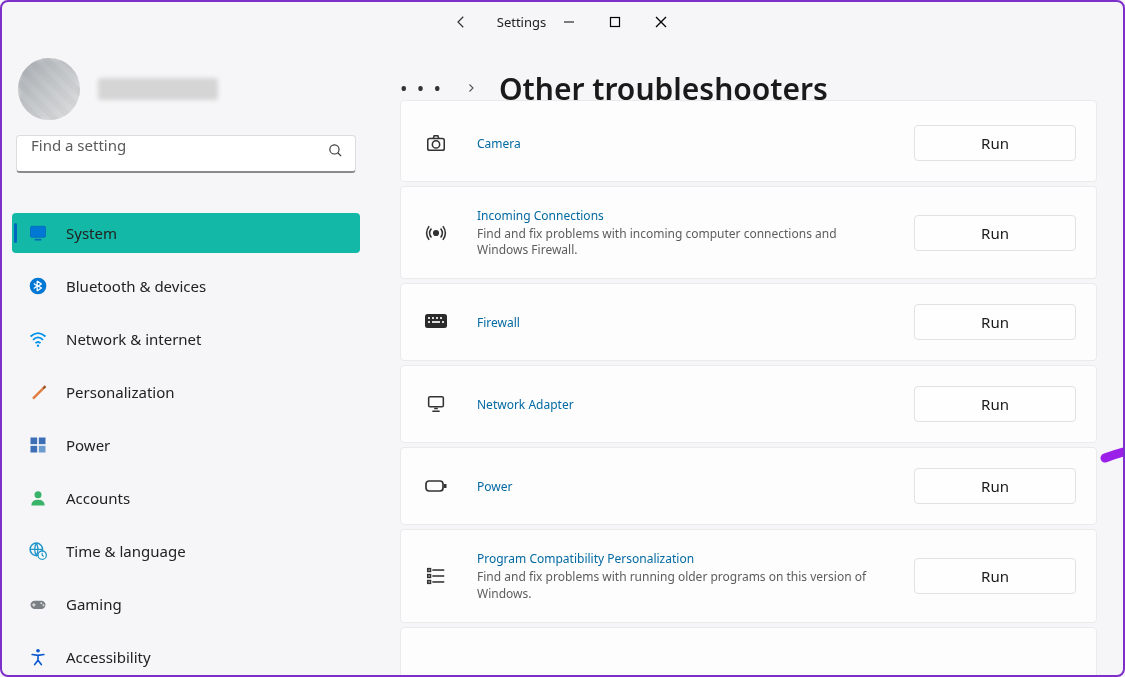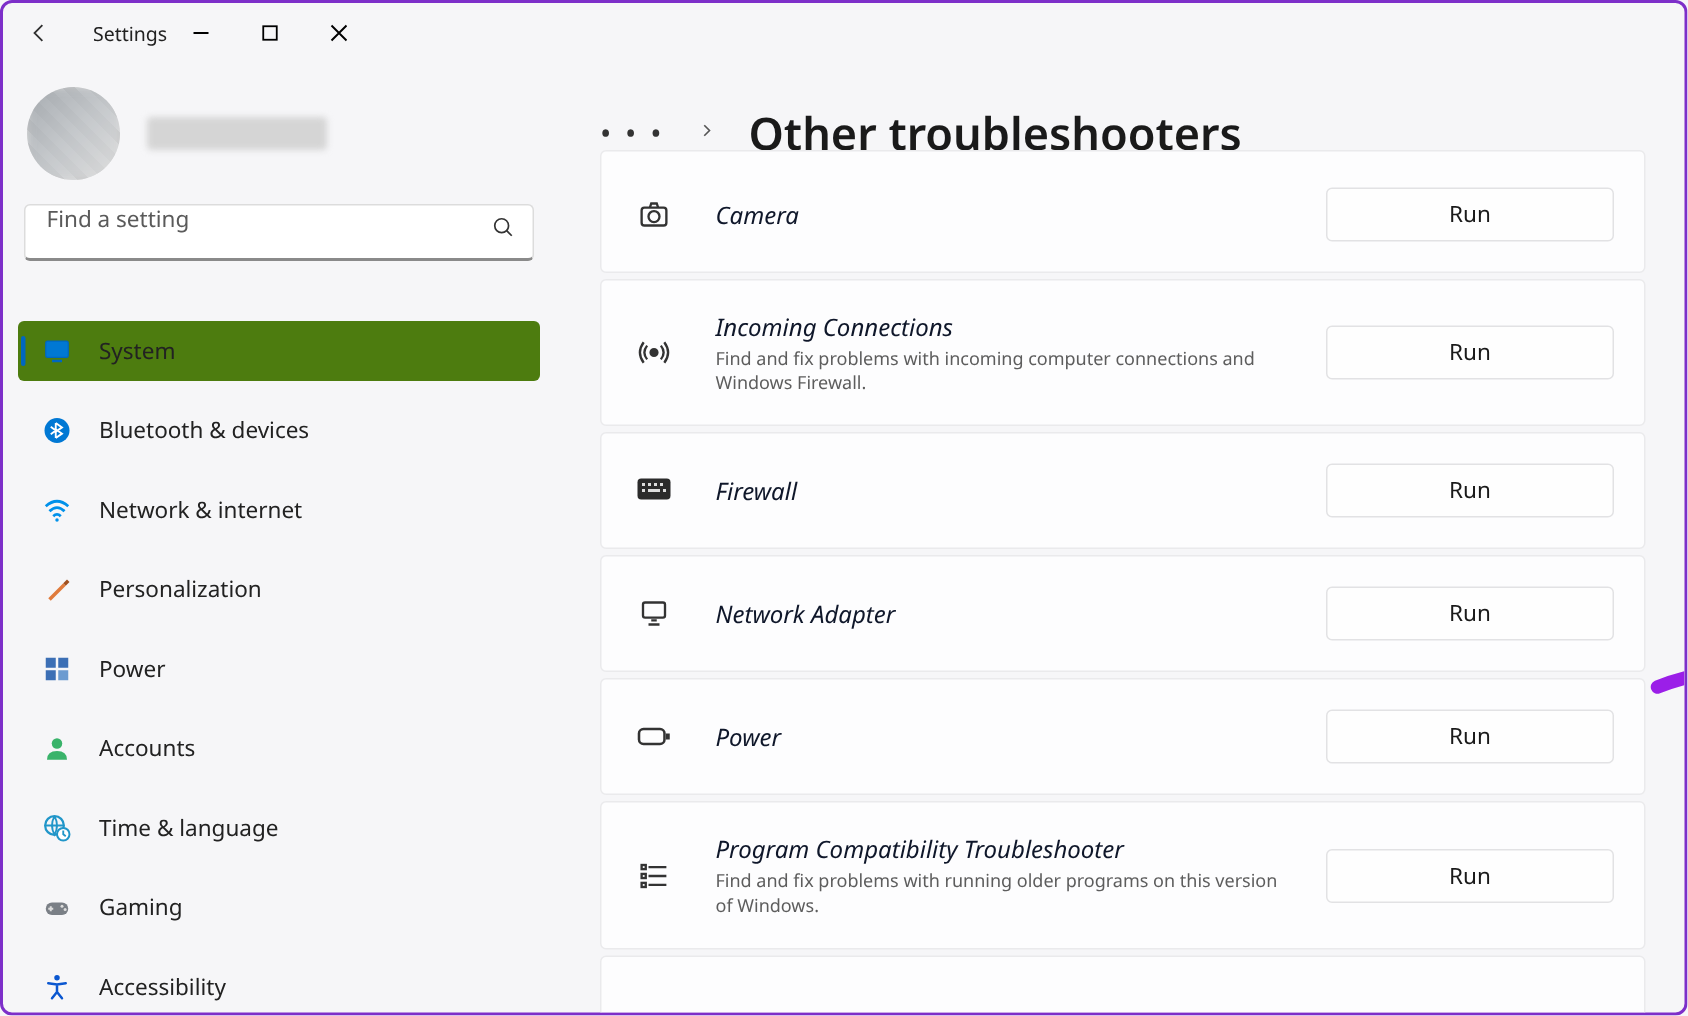--- a/index.html
+++ b/index.html
@@ -5,21 +5,21 @@
 * { box-sizing: border-box; margin: 0; padding: 0; font-family: "Segoe UI Variable", "Segoe UI", system-ui, sans-serif; }
 html, body { width: 1125px; height: 677px; overflow: hidden; background: #f6f6f8; }
 
 .window {
   width: 1125px; height: 677px; position: relative;
   border: 2px solid #7d2fc9; border-radius: 8px; overflow: hidden;
   background: #f6f6f8;
 }
 
 .titlebar {
-  height: 40px; display: flex; align-items: center; justify-content: flex-start;
+  height: 40px; display: flex; align-items: center; justify-content: center;
   padding: 0 4px 0 10px;
 }
 .titlebar-left { display: flex; align-items: center; gap: 22px; }
 .back-btn { width: 28px; height: 28px; display: flex; align-items: center; justify-content: center; color: #333; }
 .title { font-size: 13px; color: #222; }
 .win-controls { display: flex; }
 .win-btn { width: 46px; height: 36px; display: flex; align-items: center; justify-content: center; color: #000; }
 
 .body { display: flex; height: calc(100% - 40px); }
 
@@ -36,21 +36,21 @@
 .search { width: 100%; height: 38px; border: 1px solid #dcdcdc; border-bottom: 2px solid #8a8a8a;
   border-radius: 4px; background: #fff; padding: 0 40px 16px 14px; font-size: 15px; outline: none; }
 .search::placeholder { color: #5a5a5a; }
 .search-icon { position: absolute; right: 12px; top: 50%; transform: translateY(-50%); color: #333; }
 
 .nav { display: flex; flex-direction: column; gap: 13px; }
 .nav-item {
   height: 40px; border-radius: 4px; display: flex; align-items: center; gap: 18px;
   padding: 0 16px; font-size: 15px; color: #222; position: relative; cursor: default;
 }
-.nav-item.active { background: #4d7c0f; }
+.nav-item.active { background: #14b8a6; }
 .nav-item.active::before {
   content: ""; position: absolute; left: 2px; top: 10px; bottom: 10px; width: 3px;
   background: #0067c0; border-radius: 2px;
 }
 .nav-icon { width: 20px; height: 20px; display: flex; align-items: center; justify-content: center; }
 
 .main { flex: 1; padding: 22px 26px 0 30px; overflow: hidden; position: relative; }
 .breadcrumb { display: flex; align-items: center; gap: 22px; margin-bottom: 16px; height: 48px; }
 .ellipsis { font-size: 20px; letter-spacing: 2px; color: #333; }
 .chev { color: #555; font-size: 14px; }
@@ -58,24 +58,24 @@
 
 .cards { display: flex; flex-direction: column; gap: 4px; margin-top: -6px; }
 .card {
   background: #fdfdfe; border: 1px solid #eaeaec; border-radius: 4px;
   display: flex; align-items: center; padding: 20px 20px 20px 22px; min-height: 78px; gap: 28px;
 }
 .card.clip-top { margin-top: -22px; padding-top: 24px; }
 .card.clip-bottom { margin-bottom: -30px; }
 .card-icon { width: 26px; display: flex; justify-content: center; color: #333; }
 .card-text { flex: 1; }
-.card-title { font-size: 16px; color: #0f172a; font-style: italic; }
+.card-title { font-size: 12px; color: #0369a1; }
 .card-desc { font-size: 12px; color: #5d5d5d; margin-top: 2px; line-height: 1.35; max-width: 430px; }
 .run-btn {
-  width: 192px; height: 36px; border: 1px solid #e2e2e4; border-radius: 4px;
+  width: 162px; height: 36px; border: 1px solid #e2e2e4; border-radius: 4px;
   background: #fefefe; font-size: 15px; color: #1a1a1a; display: flex; align-items: center; justify-content: center;
 }
 
 .arrow-annotation {
   position: absolute; left: 730px; top: 386px; width: 200px; height: 50px; pointer-events: none;
 }
 </style>
 </head>
 <body>
 
@@ -301,21 +301,21 @@
               <svg width="22" height="22" viewBox="0 0 24 24" stroke="currentColor" fill="none" stroke-width="1.7">
                 <rect x="3" y="4" width="3" height="3"></rect>
                 <line x1="8" y1="5.5" x2="21" y2="5.5"></line>
                 <rect x="3" y="10.5" width="3" height="3"></rect>
                 <line x1="8" y1="12" x2="21" y2="12"></line>
                 <rect x="3" y="17" width="3" height="3"></rect>
                 <line x1="8" y1="18.5" x2="21" y2="18.5"></line>
               </svg>
             </div>
     <div class="card-text">
-              <div class="card-title">Program Compatibility Troubleshooter</div>
+              <div class="card-title">Program Compatibility Personalization</div>
               <div class="card-desc">Find and fix problems with running older programs on this version of Windows.</div>
             </div>
             <button class="run-btn">Run</button>
           </div>
           <div class="card clip-bottom">
             <div class="card-icon"></div>
     <div class="card-text">
               <div class="card-title"></div>
             </div>
           </div>

